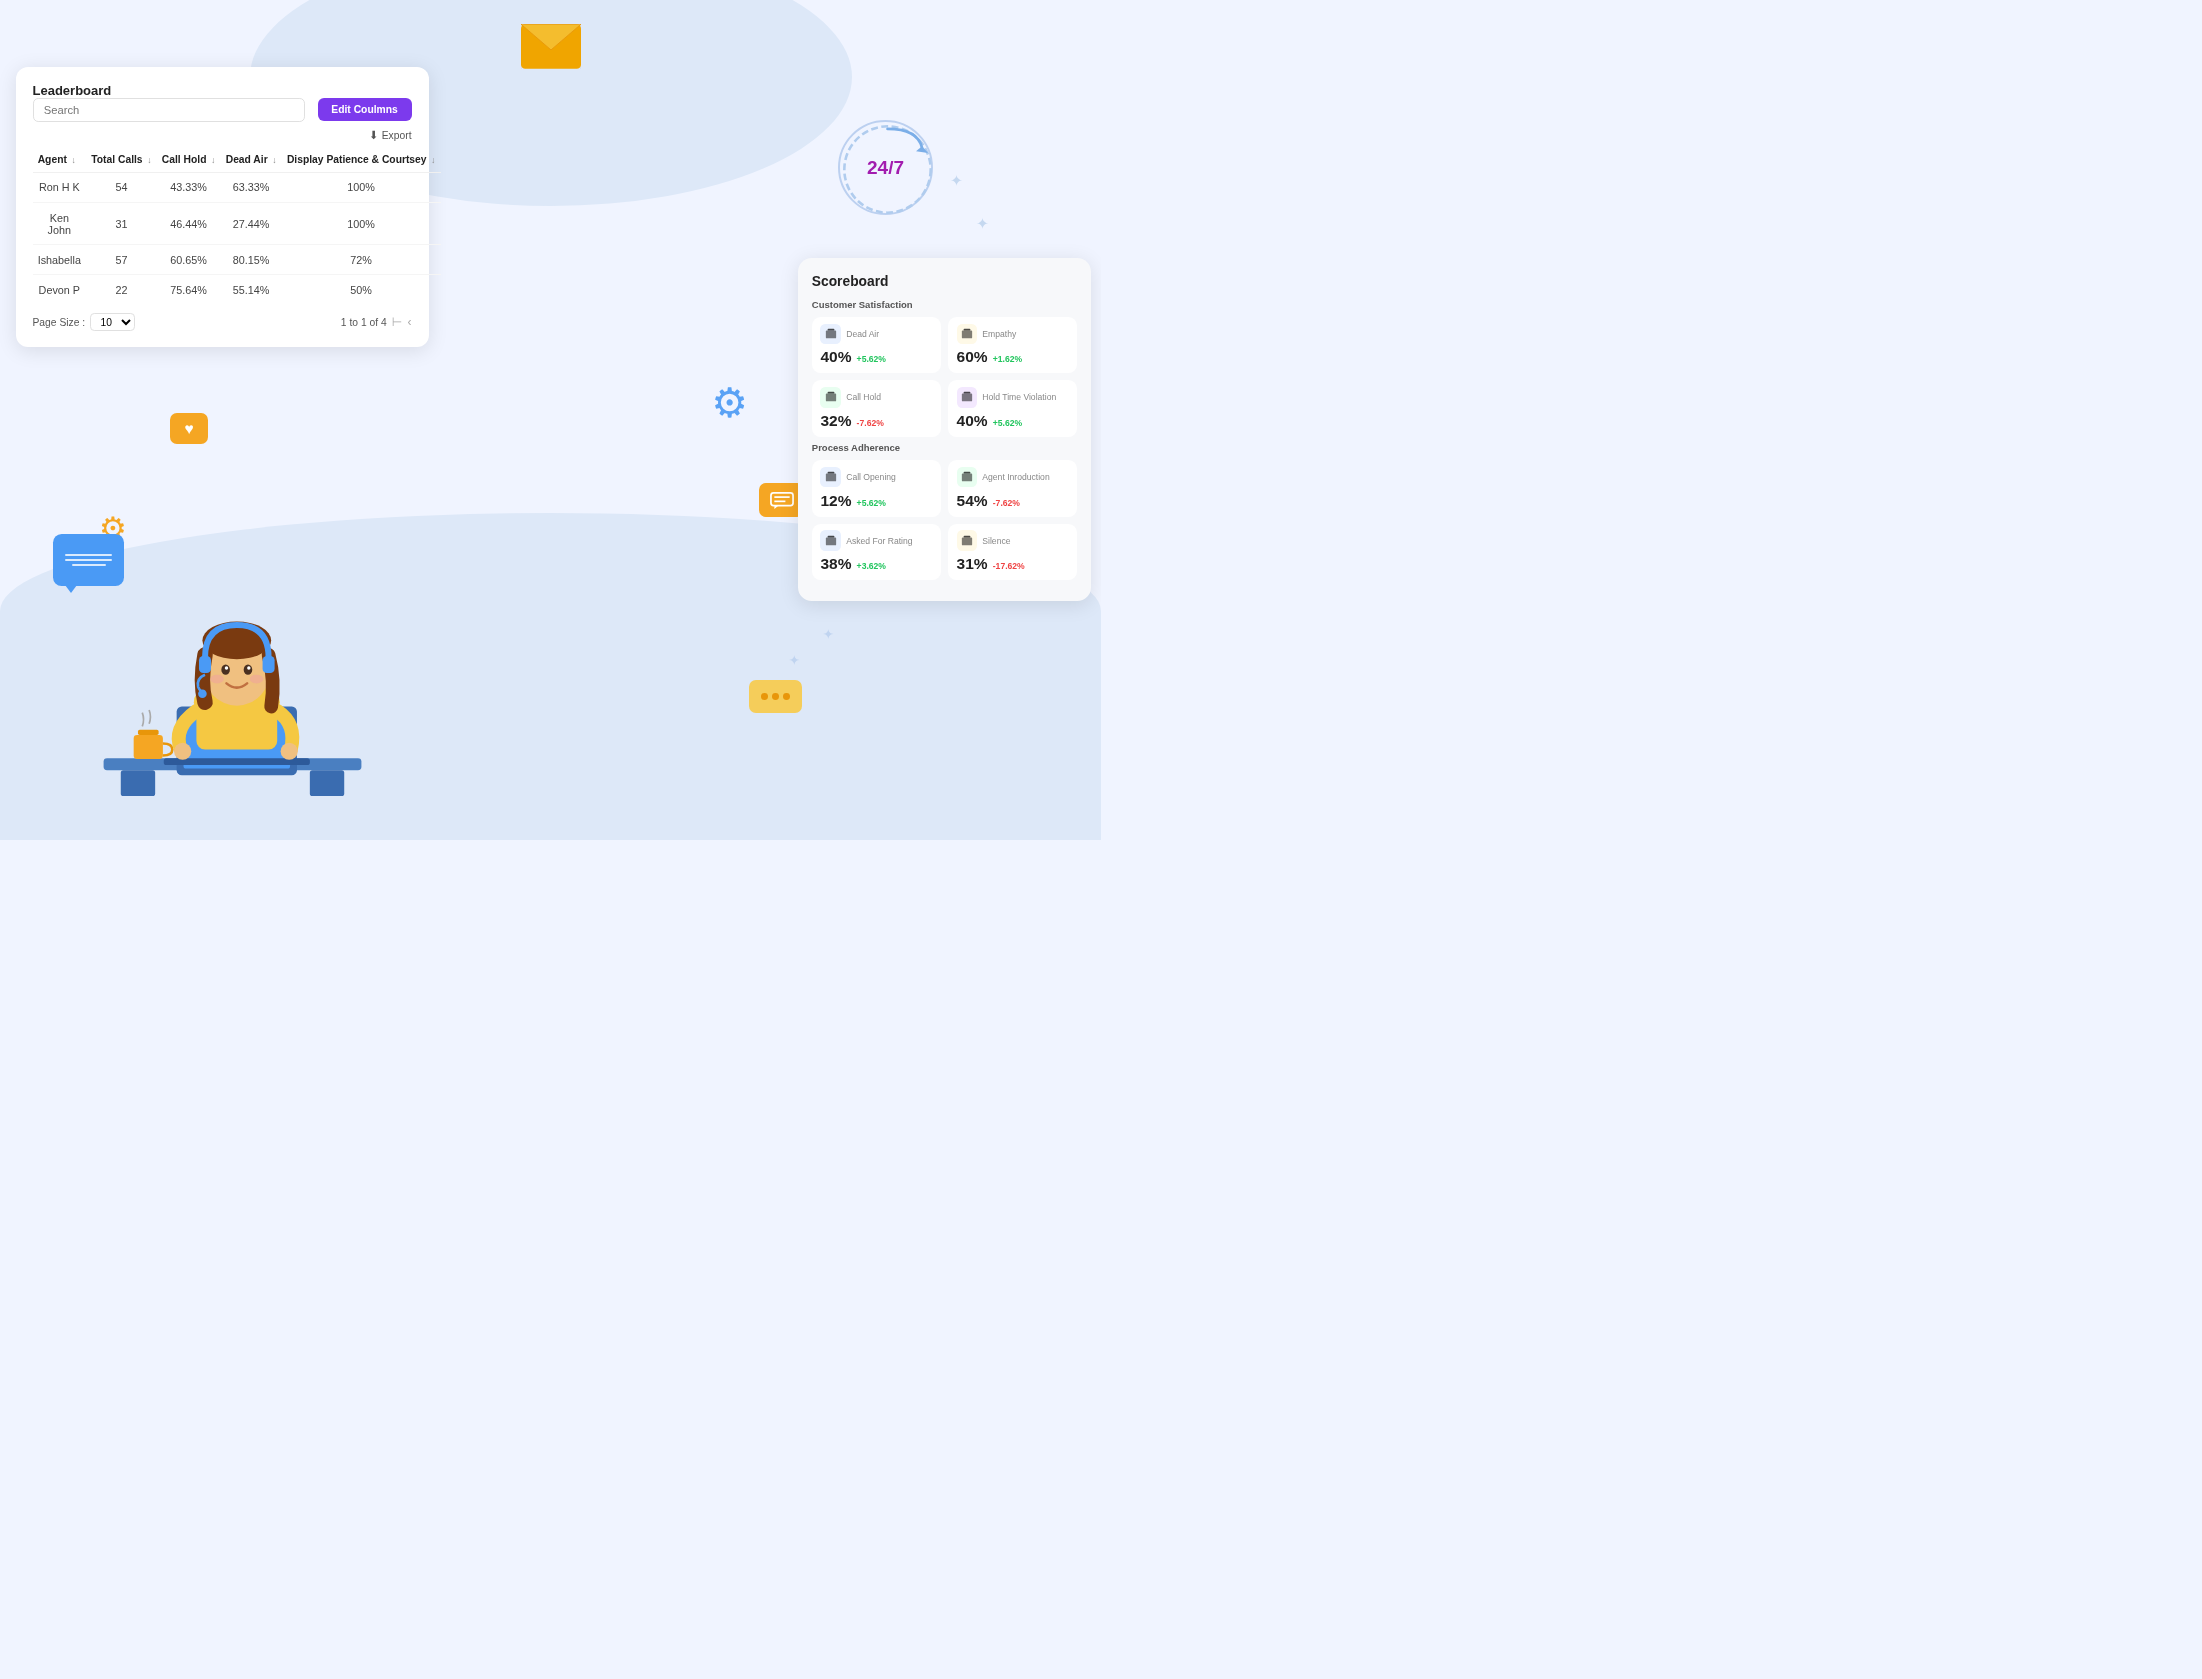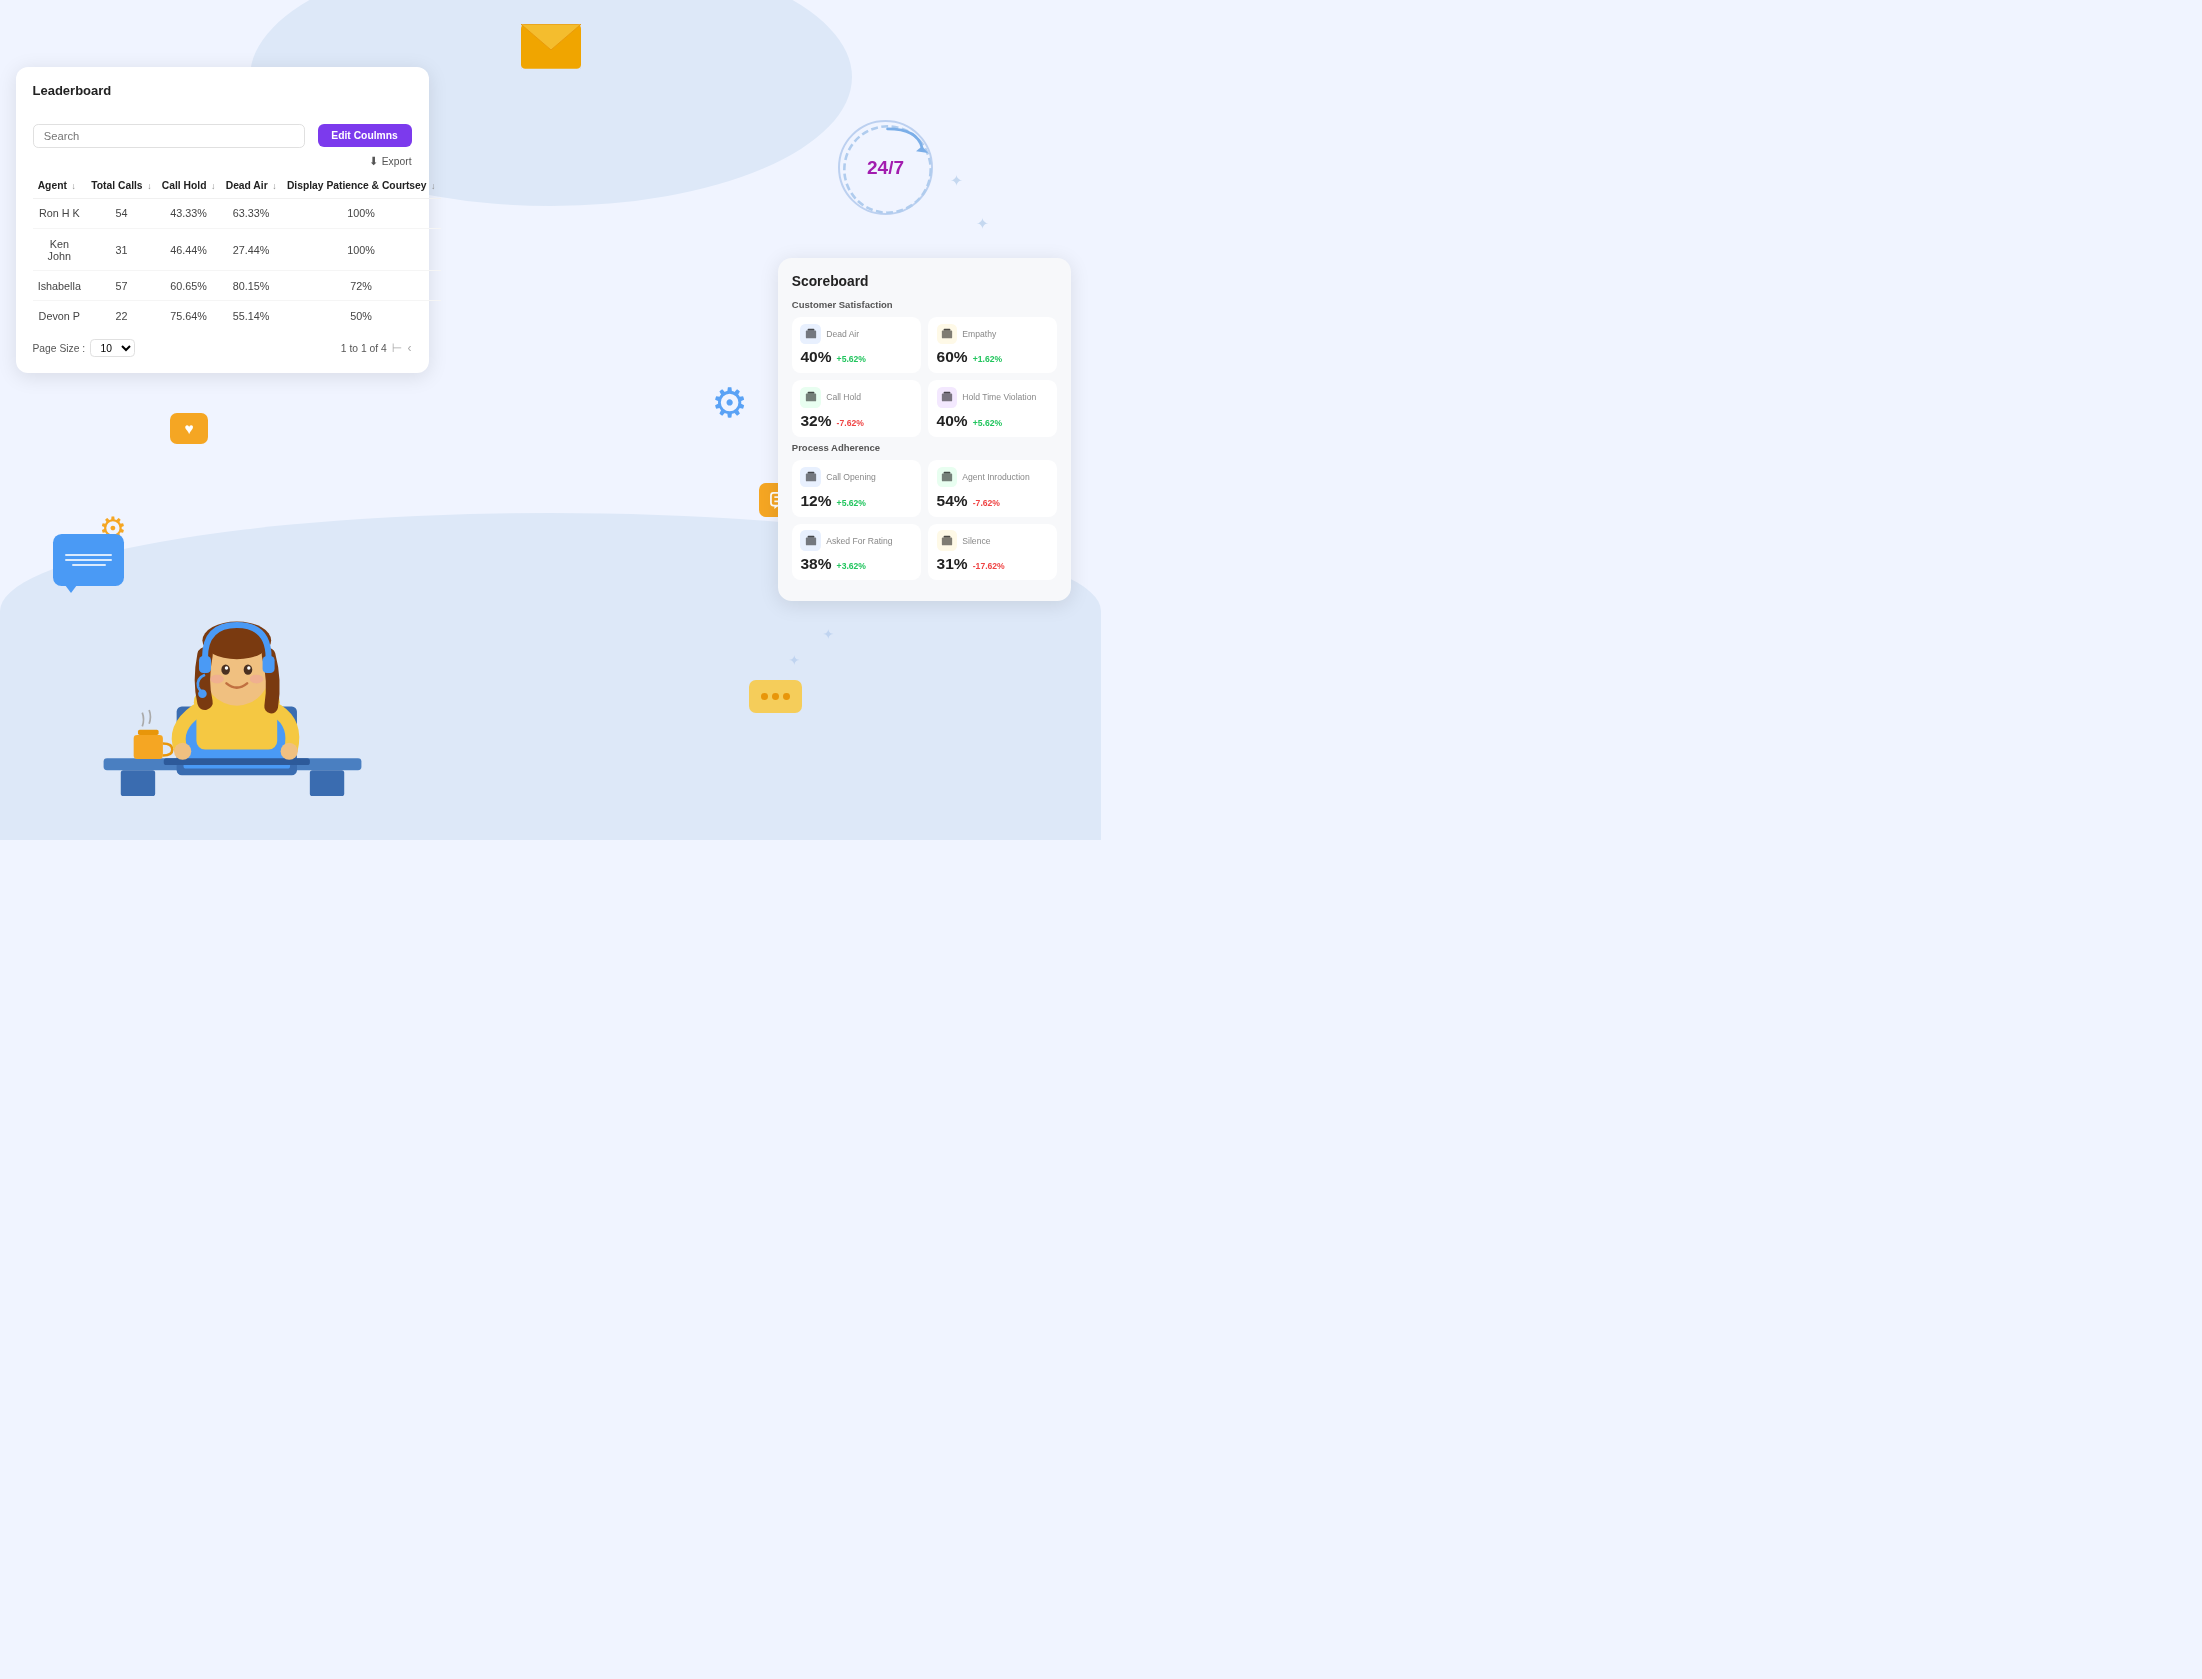--- a/index.html
+++ b/index.html
@@ -61,21 +61,21 @@
       border-radius: 12px;
       box-shadow: 0 3.4px 20.6px rgba(0,0,0,0.10);
       z-index: 10;
       padding: 15.5px 17px 15.5px 17px;
     }
 
     .leaderboard-title {
       font-size: 13px;
       font-weight: 700;
       color: #222;
-      margin-bottom: 26px;
+      margin-bottom: 0;
     }
 
     .leaderboard-toolbar {
       display: flex;
       align-items: flex-start;
       gap: 13px;
       margin-bottom: 6.9px;
     }
 
     .search-input-wrapper {
@@ -224,21 +224,21 @@
       position: absolute;
       z-index: 5;
       color: #c5d8f0;
       font-size: 15.5px;
     }
 
     
     .scoreboard-card {
       position: absolute;
       top: 258px;
-      right: 30px;
+      right: 10px;
       width: 293px;
       background: #f7f8fa;
       border-radius: 13.8px;
       box-shadow: 0 3.4px 20.6px rgba(0,0,0,0.10);
       z-index: 12;
       padding: 15.5px 13.8px 15.5px 13.8px;
     }
 
     .scoreboard-title {
       font-size: 13.8px;

